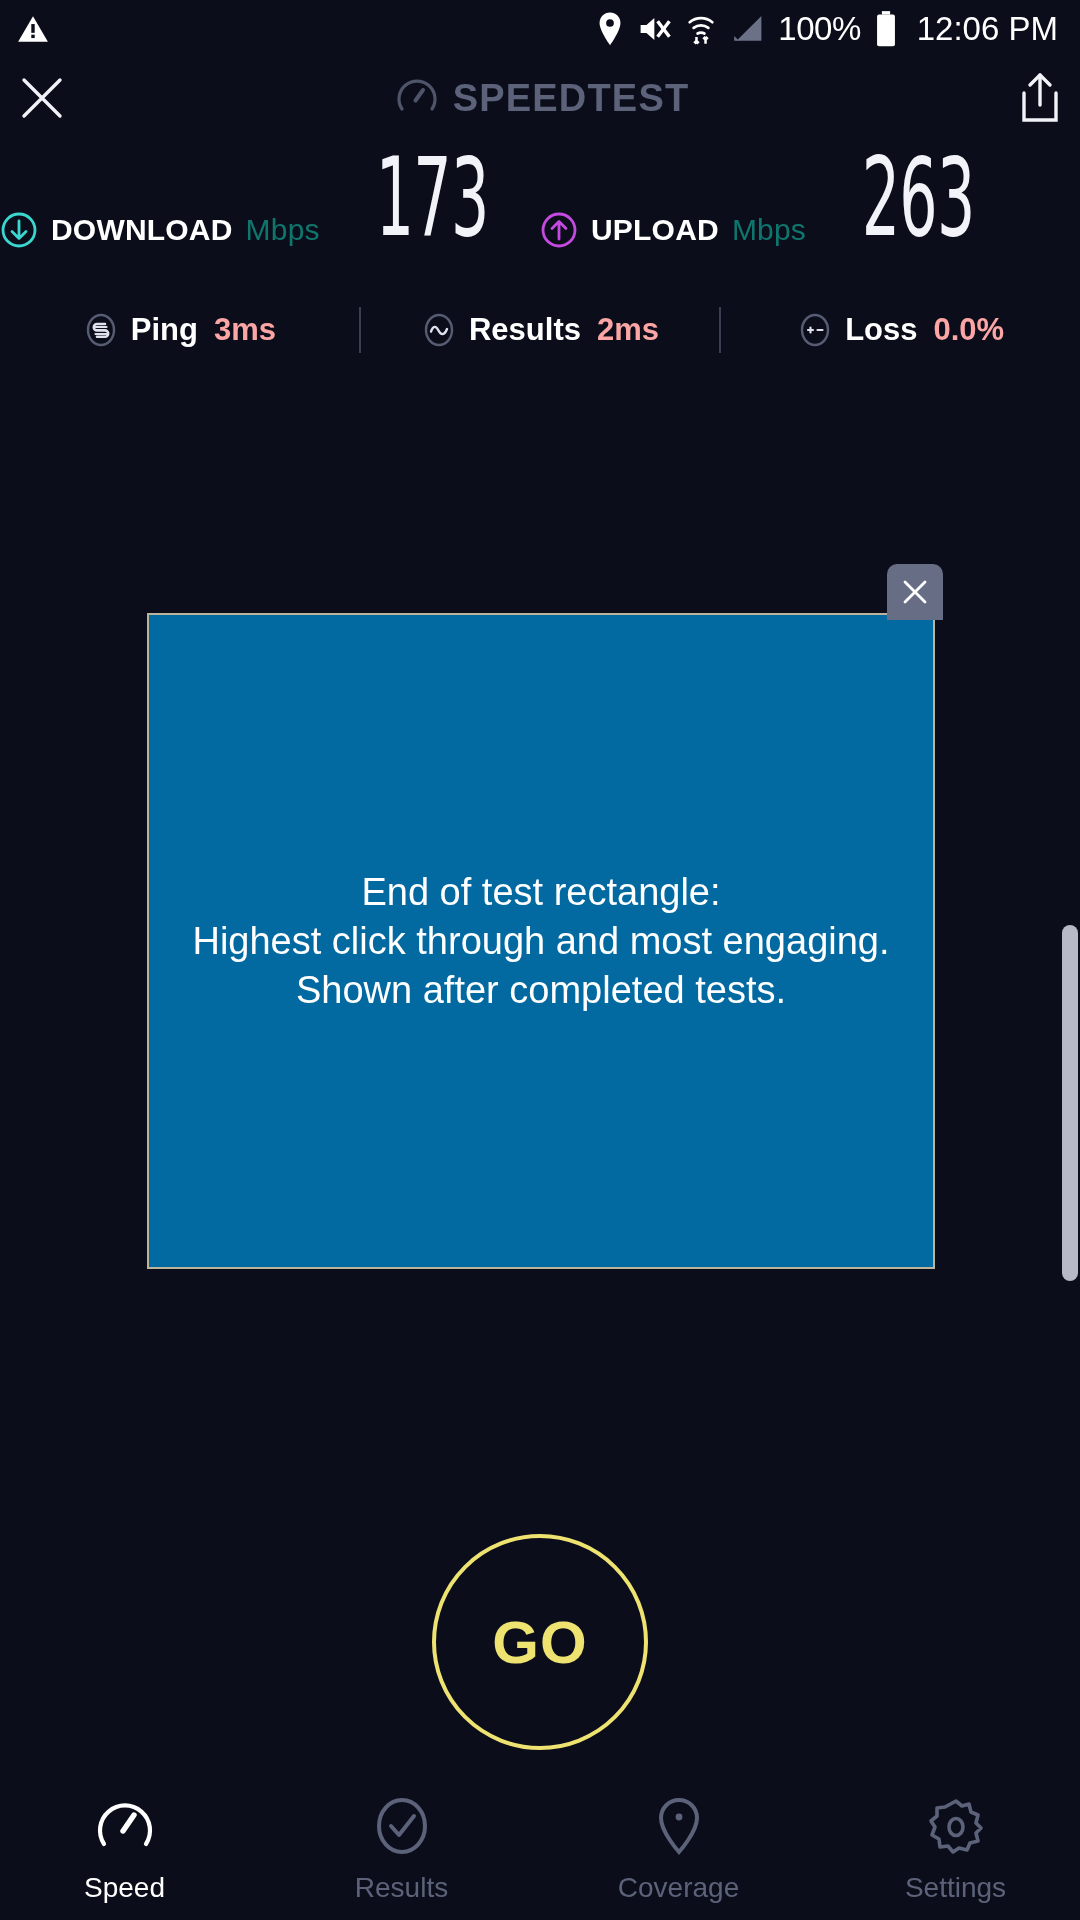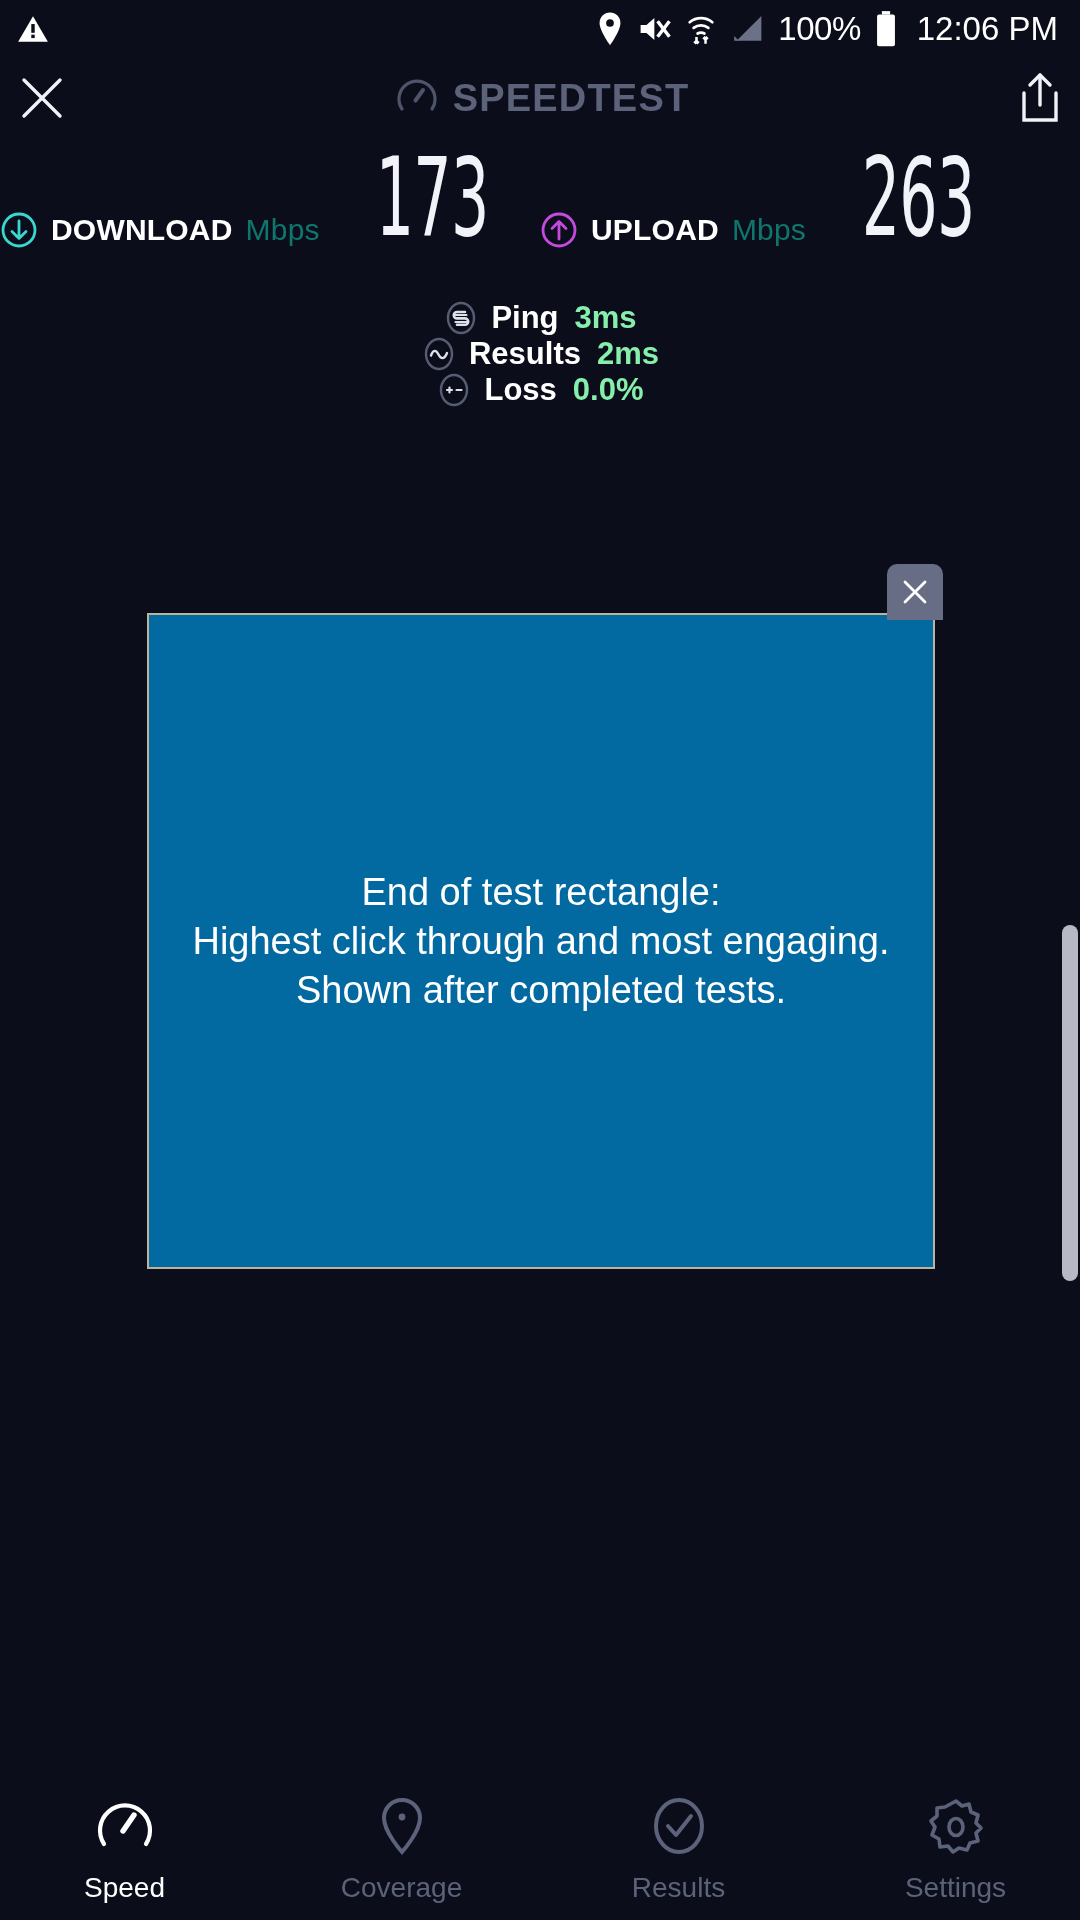--- a/index.html
+++ b/index.html
@@ -73,28 +73,28 @@
   .dlul-value {
     font-size: 108px; line-height: 1.0; color: #f2f3f8;
     font-weight: 300; letter-spacing: -1px;
     font-family: "DejaVu Sans Condensed", "Liberation Sans Narrow", "Liberation Sans", sans-serif;
     transform: scaleX(0.62);
     margin-top: 4px;
   }
 
   .metrics {
     position: absolute; top: 300px; left: 0; width: 1080px; height: 60px;
-    display: flex; align-items: center; flex-direction: column;
+    display: flex; align-items: center;
   }
   .metric {
     flex: 1; display: flex; align-items: center; justify-content: center; gap: 12px;
     font-size: 31px; color: #ffffff; font-weight: 600;
   }
   .metric .m-name { color: #ffffff; font-weight: 600; }
-  .metric .m-val { color: #86efac; font-weight: 700; margin-left: 4px; }
+  .metric .m-val { color: #fca5a5; font-weight: 700; margin-left: 4px; }
   .metric-div {
     width: 2px; height: 46px; background: #3a3f52;
   }
 
   
   .ad-close {
     position: absolute; left: 887px; top: 564px;
     width: 56px; height: 56px;
     background: #676d85;
     border-radius: 10px 10px 0 0;
@@ -321,51 +321,54 @@
   </div>
 
   <div class="ad-rect">
     <div class="ad-text">End of test rectangle:
 Highest click through and most engaging.
 Shown after completed tests.</div>
   </div>
 
   <div class="scrollbar"></div>
 
+  <div class="go-btn">
+    <span class="go-label">GO</span>
+  </div>
 
   <div class="bottomnav">
 
     <div class="nav-item active">
       <span>
         <svg width="64" height="64" viewBox="0 0 64 64">
           <path d="M11 50 A25 25 0 1 1 53 50" stroke="#ffffff" stroke-width="4.2" fill="none" stroke-linecap="round"></path>
           <path d="M41 21 L30 37" stroke="#ffffff" stroke-width="5.4" stroke-linecap="round"></path>
         </svg>
       </span>
       <span class="nav-label">Speed</span>
     </div>
 
     <div class="nav-item">
       <span>
         <svg width="64" height="64" viewBox="0 0 64 64">
+          <ellipse cx="32" cy="32" rx="23" ry="26" stroke="#5c6279" stroke-width="4" fill="none"></ellipse>
+          <path d="M21 32 L29 41 L44 22" stroke="#5c6279" stroke-width="4" fill="none" stroke-linecap="round" stroke-linejoin="round"></path>
+        </svg>
+      </span>
+      <span class="nav-label">Results</span>
+    </div>
+
+    <div class="nav-item">
+      <span>
+        <svg width="64" height="64" viewBox="0 0 64 64">
           <path d="M32 6 C22 6 14 14 14 24 C14 38 32 58 32 58 C32 58 50 38 50 24 C50 14 42 6 32 6 Z" stroke="#5c6279" stroke-width="4" fill="none"></path>
           <circle cx="32" cy="23" r="3.4" fill="#5c6279"></circle>
         </svg>
       </span>
       <span class="nav-label">Coverage</span>
-    </div>
-
-    <div class="nav-item">
-      <span>
-        <svg width="64" height="64" viewBox="0 0 64 64">
-          <ellipse cx="32" cy="32" rx="23" ry="26" stroke="#5c6279" stroke-width="4" fill="none"></ellipse>
-          <path d="M21 32 L29 41 L44 22" stroke="#5c6279" stroke-width="4" fill="none" stroke-linecap="round" stroke-linejoin="round"></path>
-        </svg>
-      </span>
-      <span class="nav-label">Results</span>
     </div>
 
     <div class="nav-item">
       <span>
         <svg width="64" height="64" viewBox="0 0 64 64">
           <path d="M32 7 L38 12 L45 10 L47 18 L54 21 L52 29 L57 34 L52 39 L54 47 L46 49 L43 56 L35 54 L29 58 L24 52 L16 53 L15 45 L8 41 L11 33 L7 27 L13 22 L13 14 L21 13 Z" stroke="#5c6279" stroke-width="3.6" fill="none" stroke-linejoin="round"></path>
           <ellipse cx="32" cy="33" rx="7" ry="8.5" stroke="#5c6279" stroke-width="3.6" fill="none"></ellipse>
         </svg>
       </span>
       <span class="nav-label">Settings</span>

